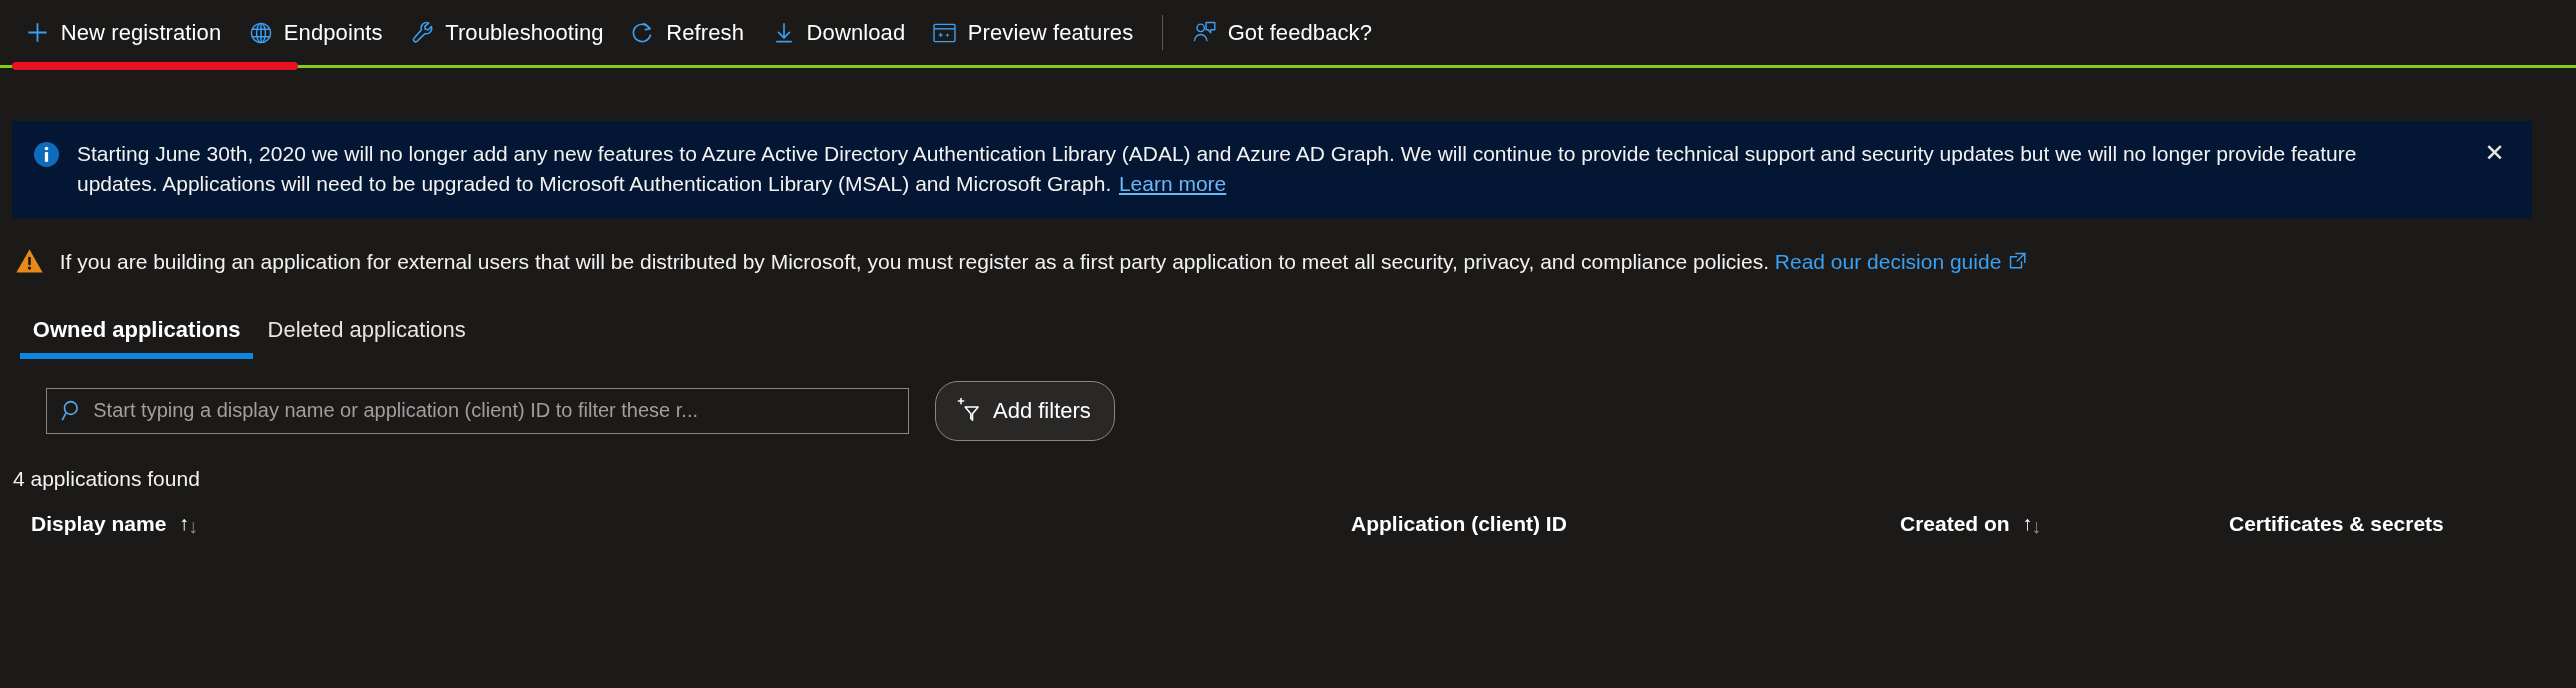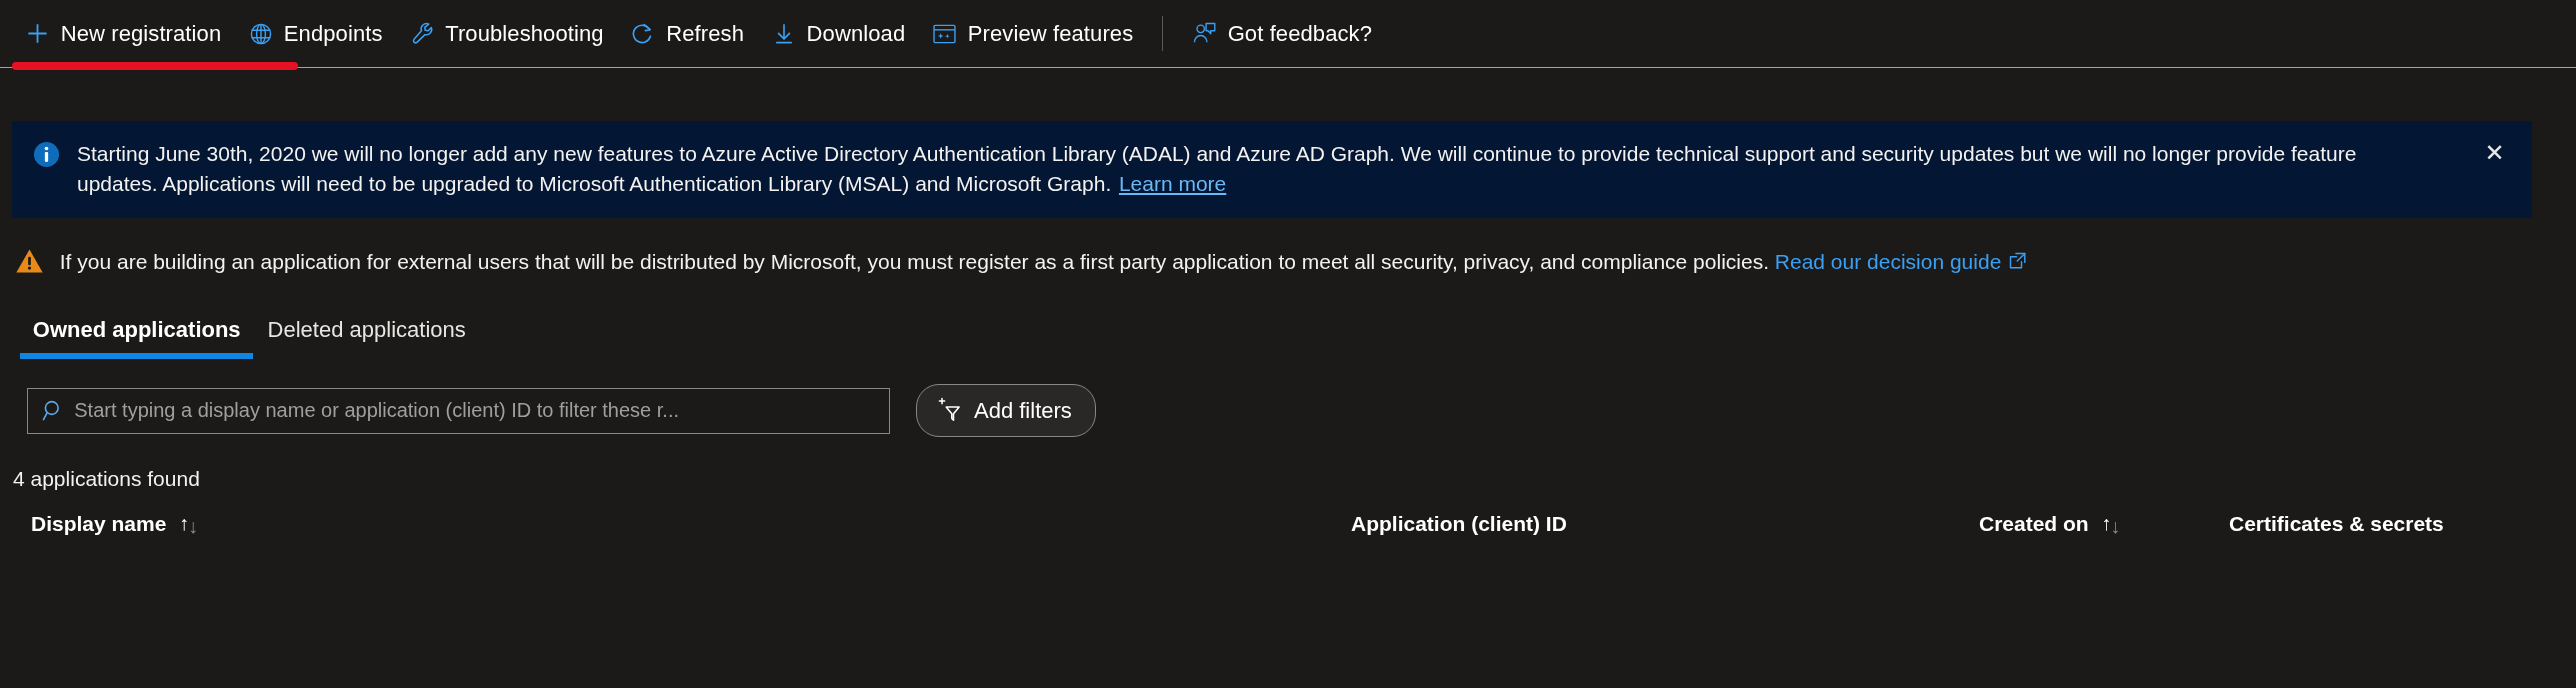--- a/index.html
+++ b/index.html
@@ -17,21 +17,21 @@
     -webkit-font-smoothing: antialiased;
   }
 
   
   .commandbar {
     position: relative;
     height: 68px;
     display: flex;
     align-items: center;
     padding-left: 11.6px;
-    border-bottom: 1px solid #84cc16;
+    border-bottom: 3px solid #84cc16;
     background: #1b1a19;
   }
   .cmd-item {
     display: flex;
     align-items: center;
     height: 46px;
     padding: 0 13.5px;
     cursor: pointer;
     white-space: nowrap;
     user-select: none;
@@ -165,21 +165,21 @@
     left: 1px; right: 1px;
     bottom: 0;
     height: 5.8px;
     background: #0f86e2;
   }
 
   
   .filter-row {
     display: flex;
     align-items: center;
-    padding-left: 27px;
+    padding-left: 46px;
     margin-top: 29px;
     height: 46px;
   }
   .search-box {
     position: relative;
     width: 863px;
     height: 46px;
     border: 1px solid #8a8886;
     background: #1b1a19;
     display: flex;
@@ -201,21 +201,21 @@
     color: #f3f2f1;
     font-size: 20px;
     font-family: "Liberation Sans", sans-serif;
     padding: 0;
     height: 42px;
   }
   .search-input::placeholder { color: #a19f9d; opacity: 1; }
 
   .add-filters {
     margin-left: 26px;
-    height: 53px;
+    height: 60px;
     border: 1px solid #8a8886;
     border-radius: 23px;
     background: #292827;
     display: flex;
     align-items: center;
     padding: 0 23px 0 17.4px;
     cursor: pointer;
     white-space: nowrap;
   }
   .filter-icon {
@@ -422,21 +422,21 @@
     <span class="sort-arrows">
       <span class="sort-up">↑</span>
         <span class="sort-down">↓</span>
     </span>
   </div>
 
   <div class="th" style="left:1351px;">
     <span class="th-label">Application (client) ID</span>
   </div>
 
-  <div class="th" style="left:1979px;">
+  <div class="th" style="left:1900px;">
     <span class="th-label">Created on</span>
     <span class="sort-arrows">
       <span class="sort-up">↑</span>
         <span class="sort-down">↓</span>
     </span>
   </div>
 
   <div class="th" style="left:2229px;">
     <span class="th-label">Certificates &amp; secrets</span>
   </div>

